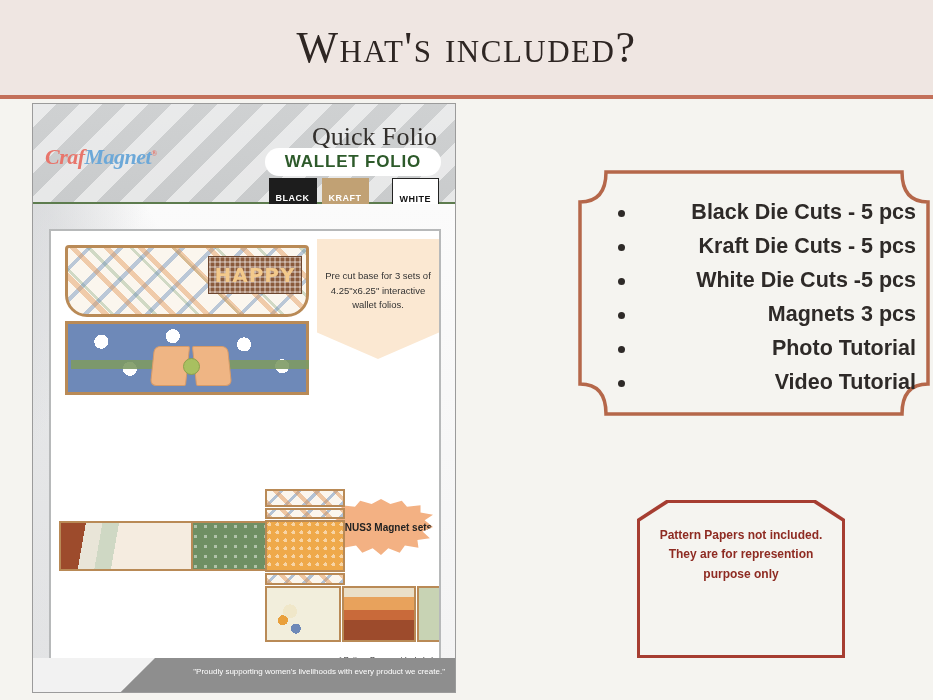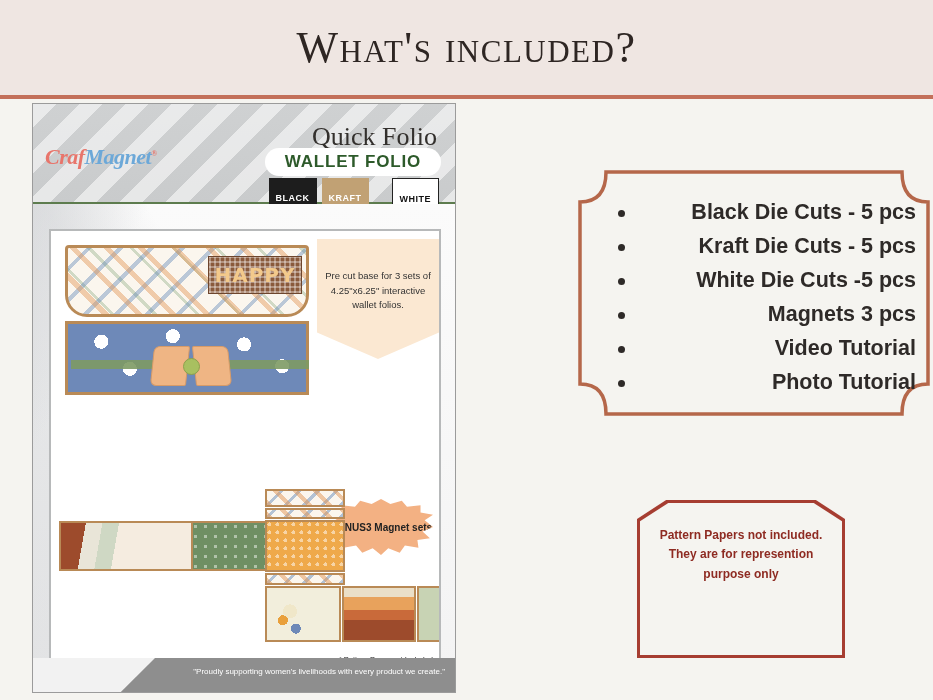--- a/index.html
+++ b/index.html
@@ -352,22 +352,22 @@
 
 <div id="included-frame">
   <svg width="356" height="250" viewBox="0 0 356 250">
     <path d="M 30 4 L 326 4 Q 326 34 352 34 L 352 216 Q 326 216 326 246 L 30 246 Q 30 216 4 216 L 4 34 Q 30 34 30 4 Z" fill="none" stroke="#B5674A" stroke-width="3.5"></path>
   </svg>
   <ul id="included-list">
     <li>Black Die Cuts - 5 pcs</li>
     <li>Kraft Die Cuts - 5 pcs</li>
     <li>White Die Cuts -5 pcs</li>
     <li>Magnets 3 pcs</li>
+    <li>Photo Tutorial</li>
     <li>Video Tutorial</li>
-    <li>Photo Tutorial</li>
   </ul>
 </div>
 
 <div id="note-hex">
   <div class="hexshape"></div>
   <div class="hexinner"></div>
   <div id="note-hex-text">Pattern Papers not included. They are for represention purpose only</div>
 </div>
 
 </body></html>

